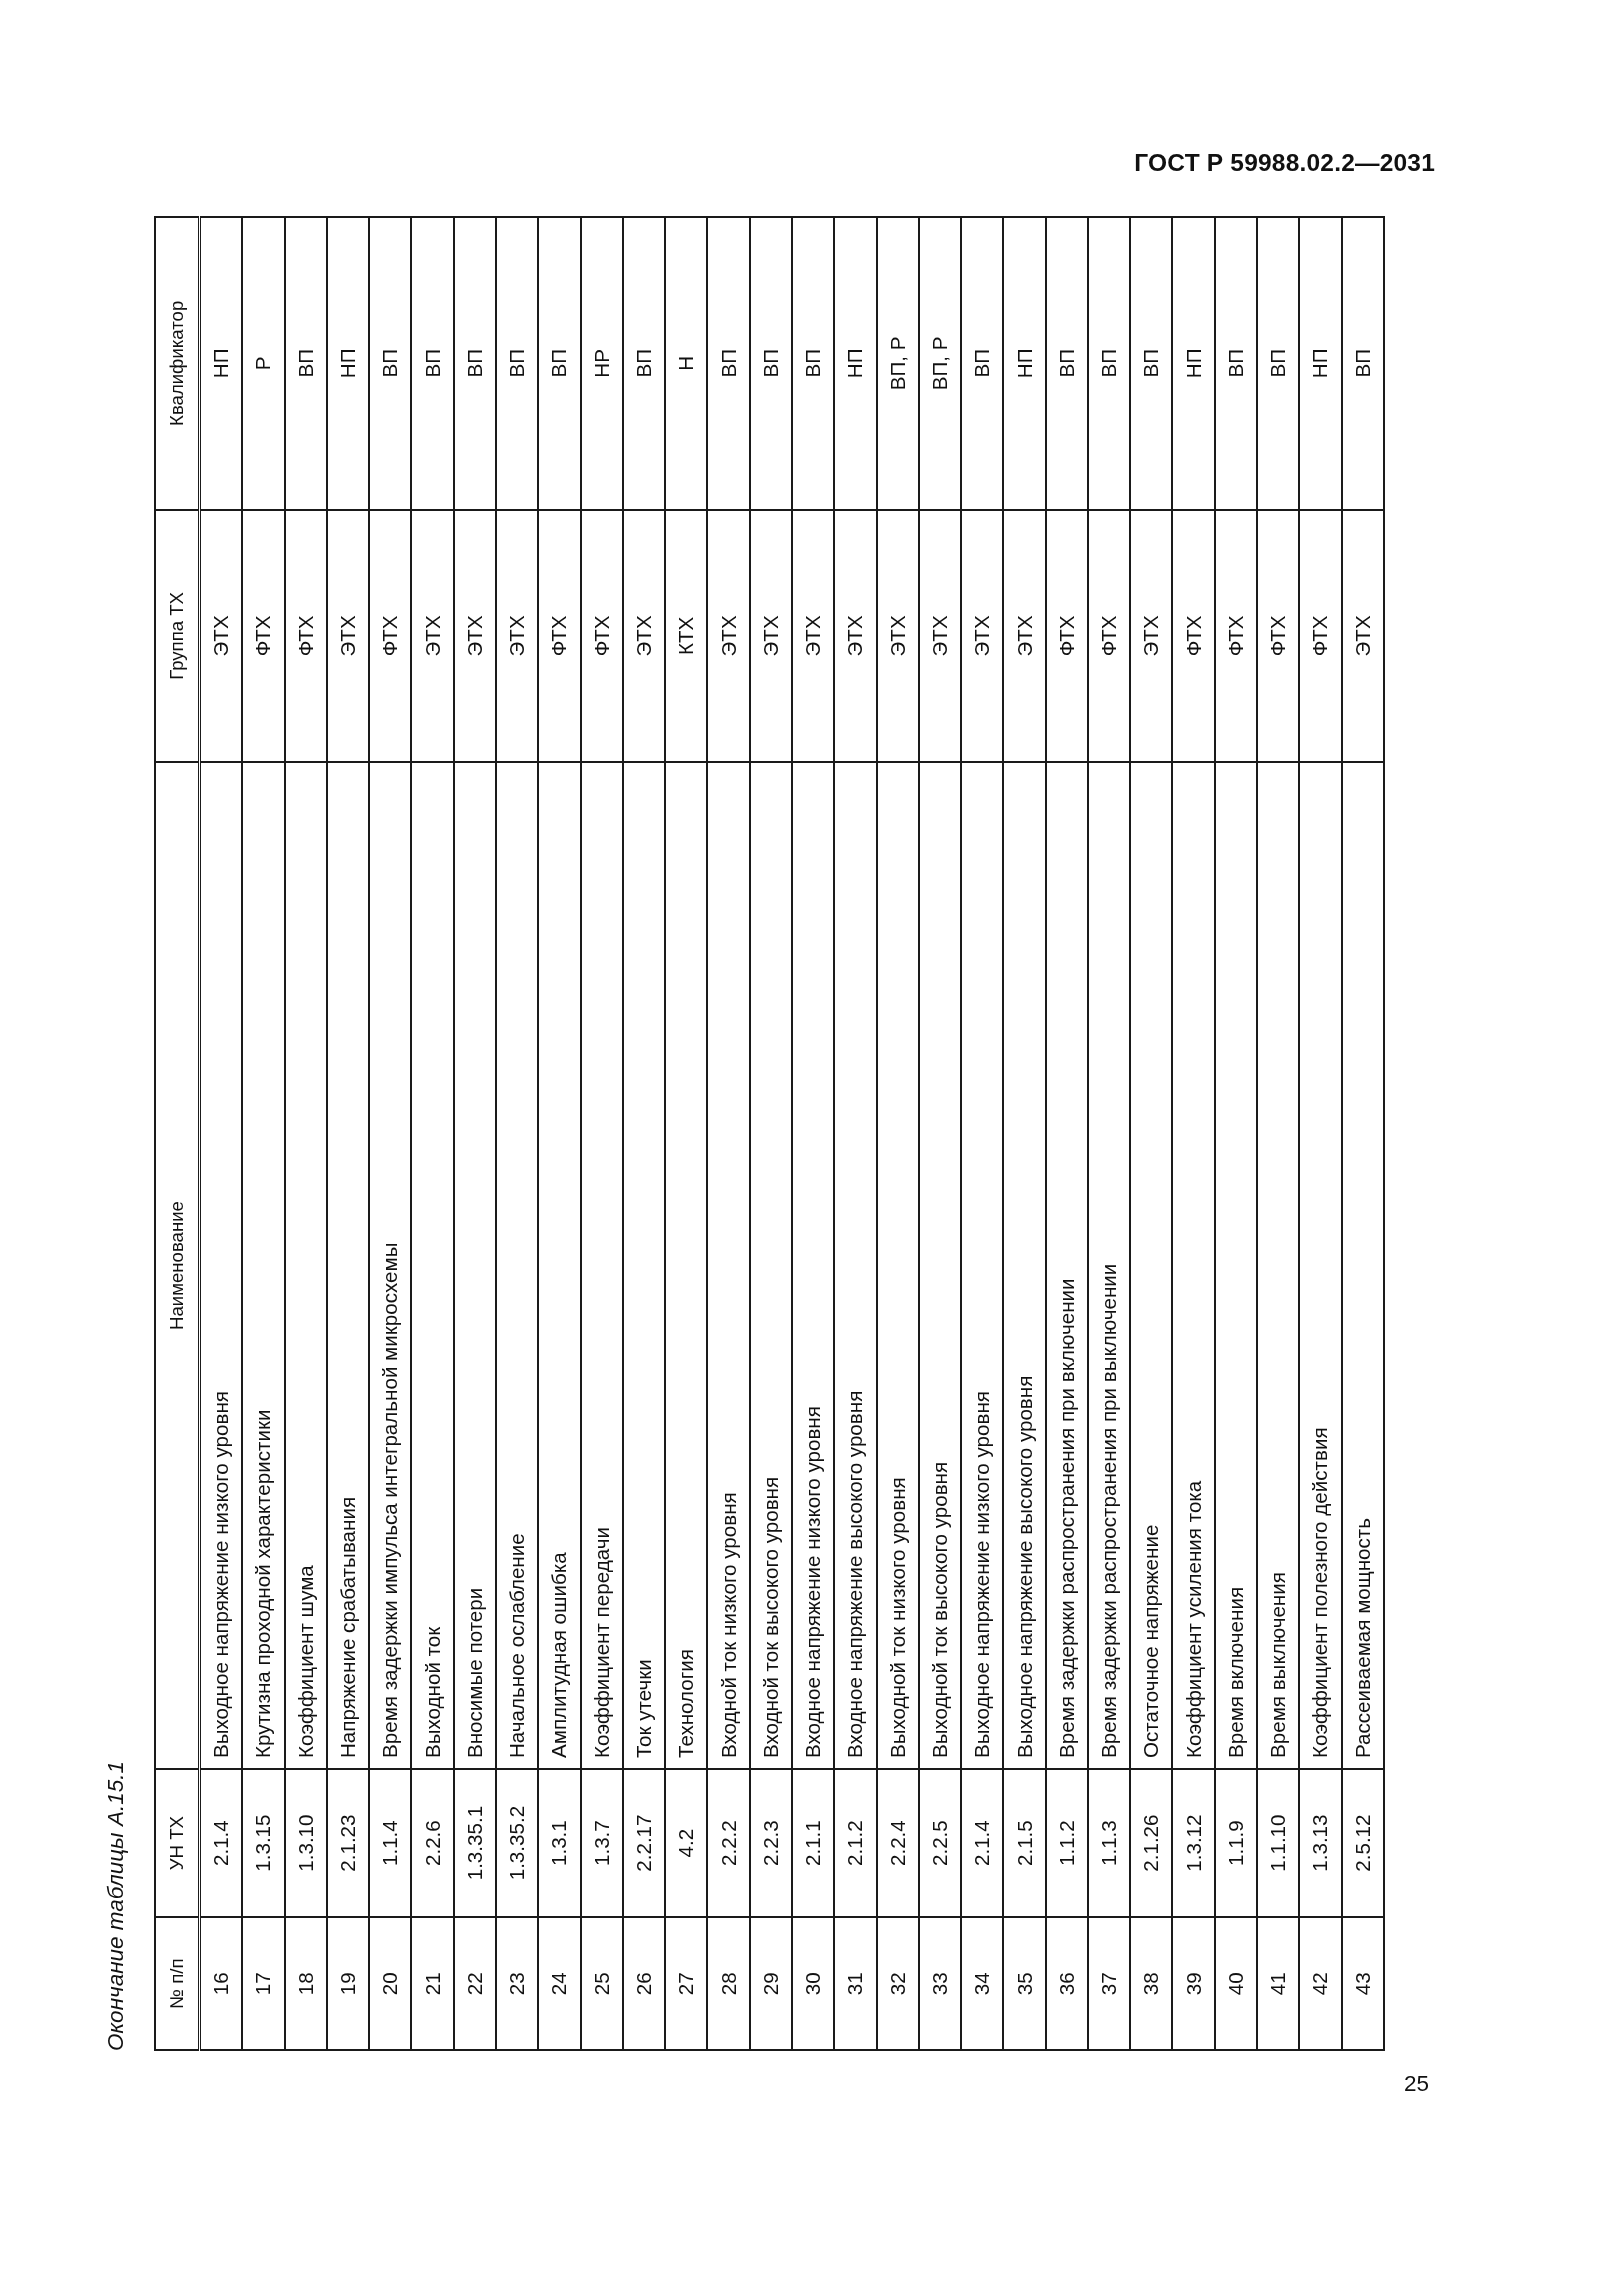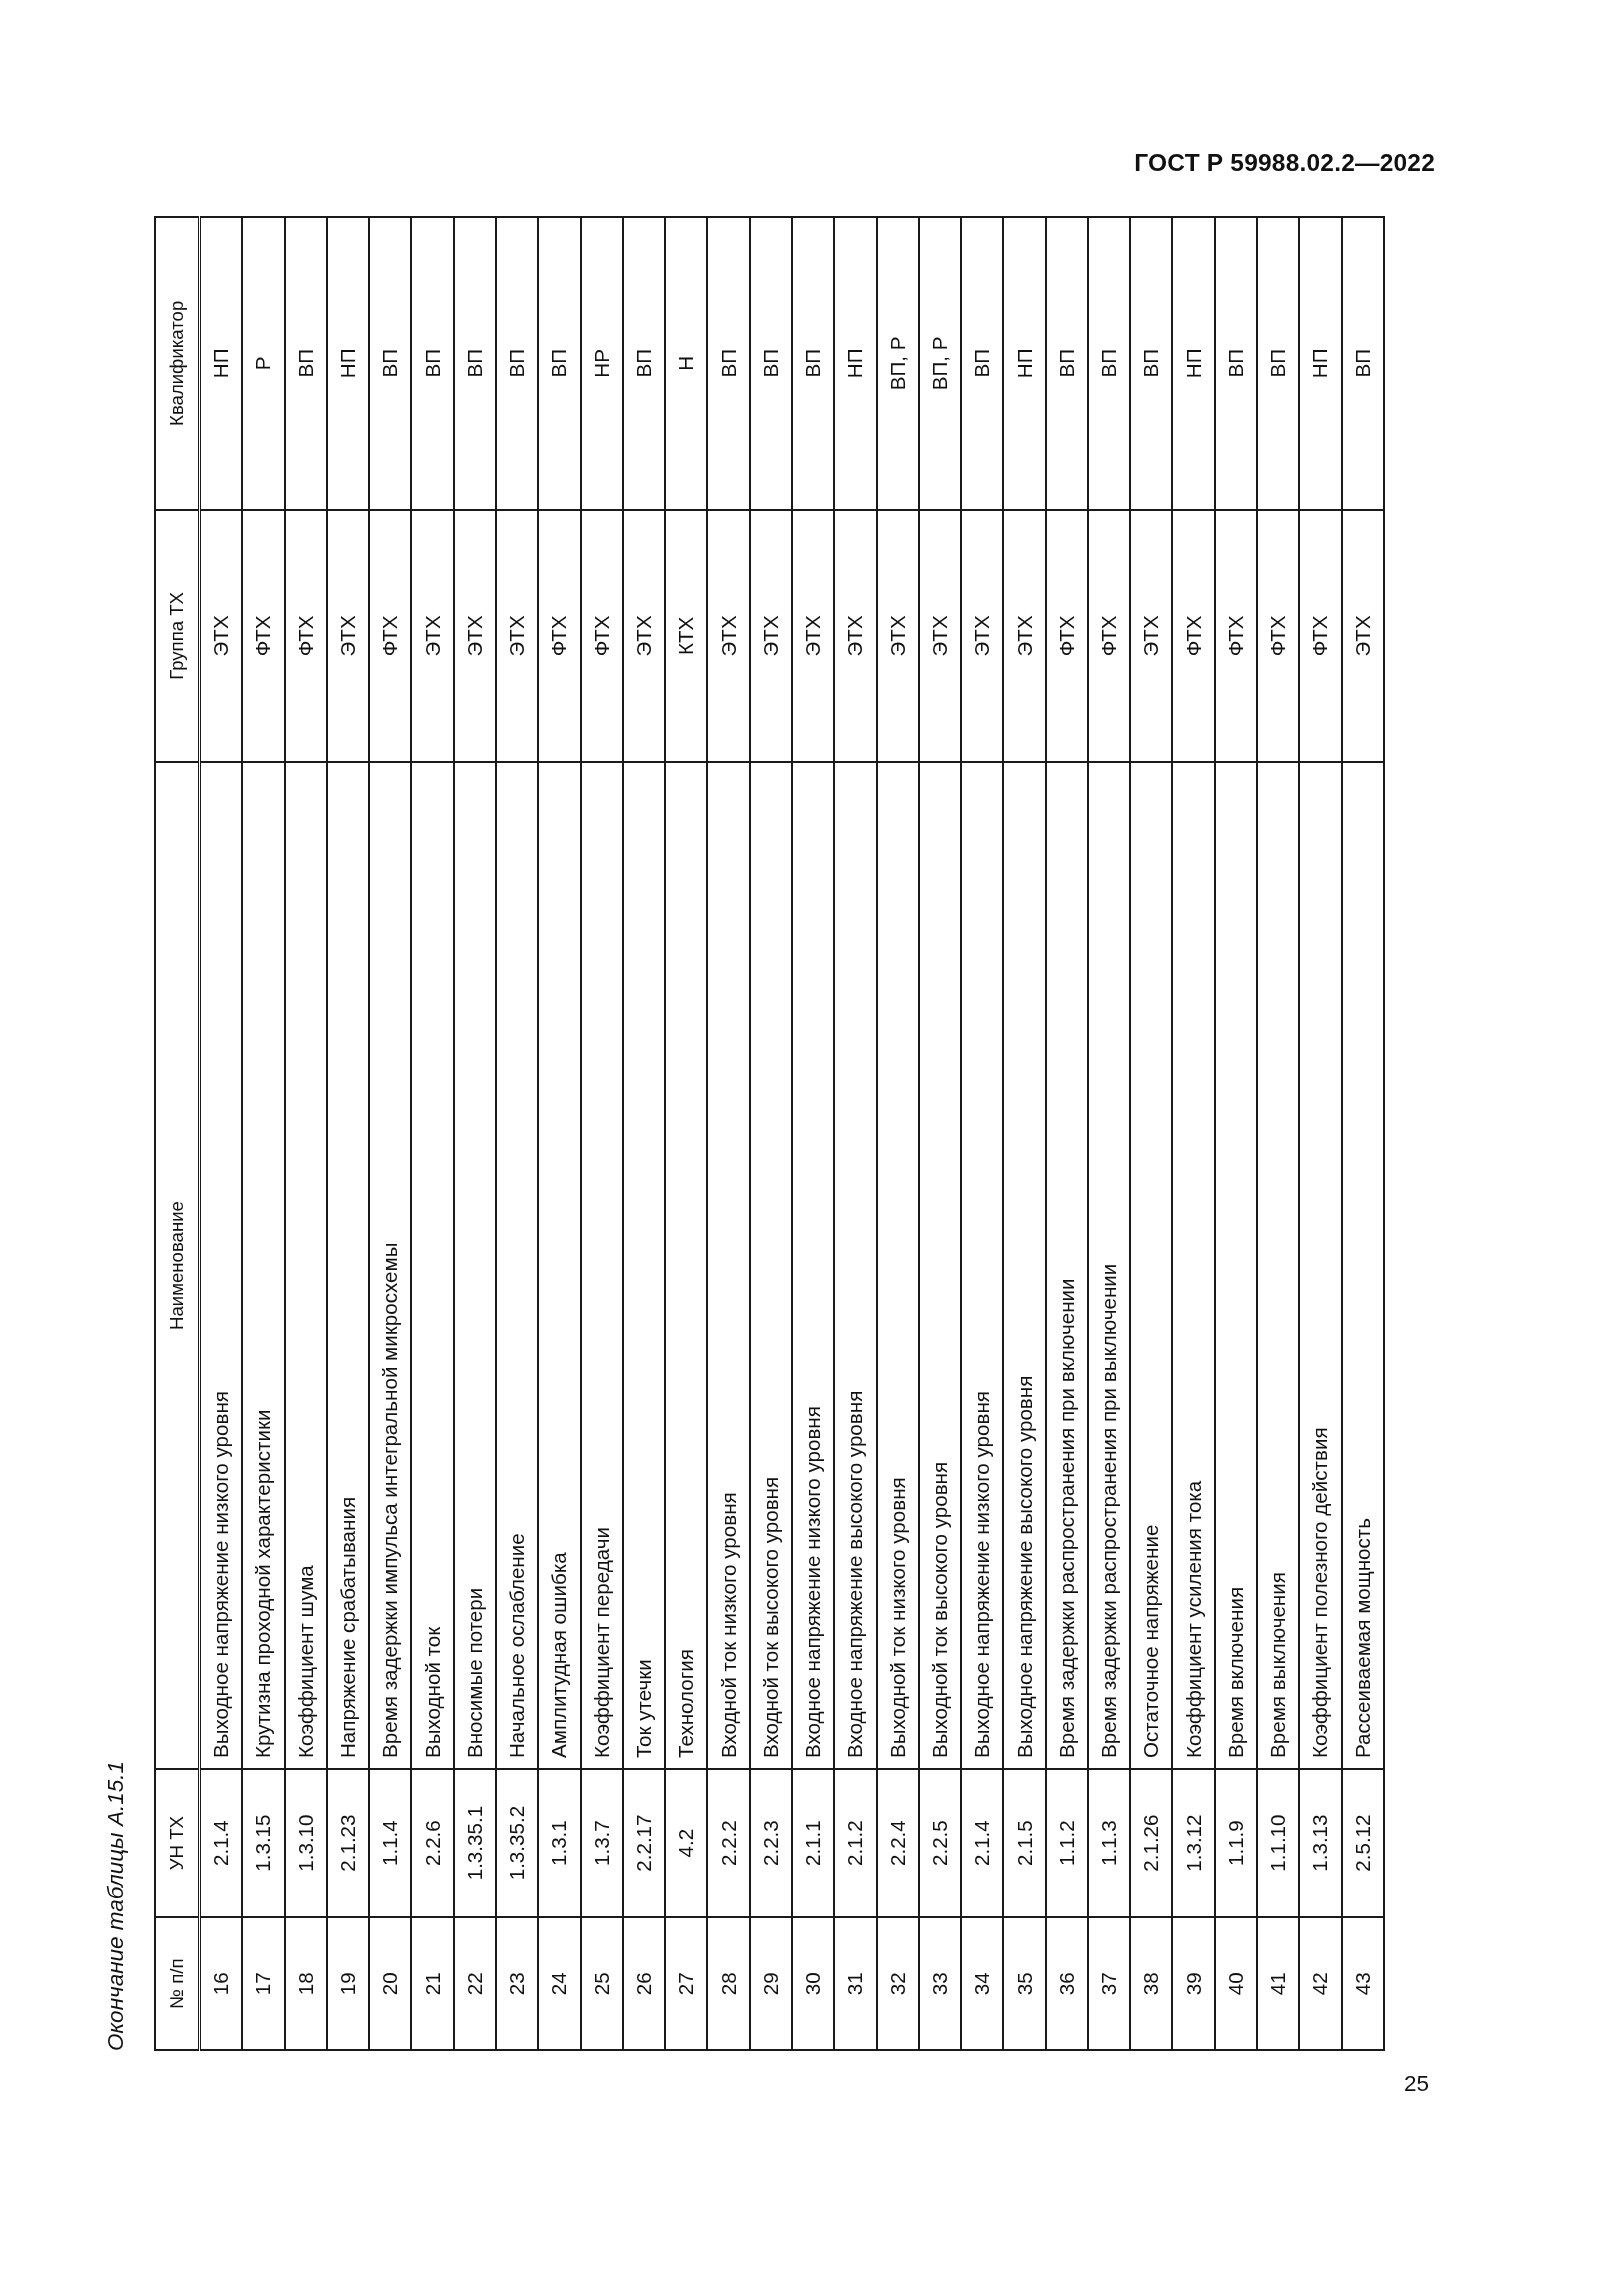--- a/index.html
+++ b/index.html
@@ -22,21 +22,21 @@
   table.tbl td { height: 39px; }
   .c-no { width: 111px; text-align: center; }
   .c-un { width: 127px; text-align: center; }
   .c-name { width: 985px; text-align: left; }
   .c-grp { width: 231px; text-align: center; }
   .c-q { width: 271px; text-align: center; }
 </style>
 </head>
 <body>
 
-<div class="doc-code">ГОСТ Р 59988.02.2—2022</div>
+<div class="doc-code">ГОСТ Р 59988.02.2—2031</div>
 
 <div class="rot">
   <div class="caption">Окончание таблицы А.15.1</div>
   <table class="tbl">
     <thead>
       <tr>
         <th class="c-no">№ п/п</th>
         <th class="c-un">УН ТХ</th>
         <th class="c-name">Наименование</th>
         <th class="c-grp">Группа ТХ</th>

